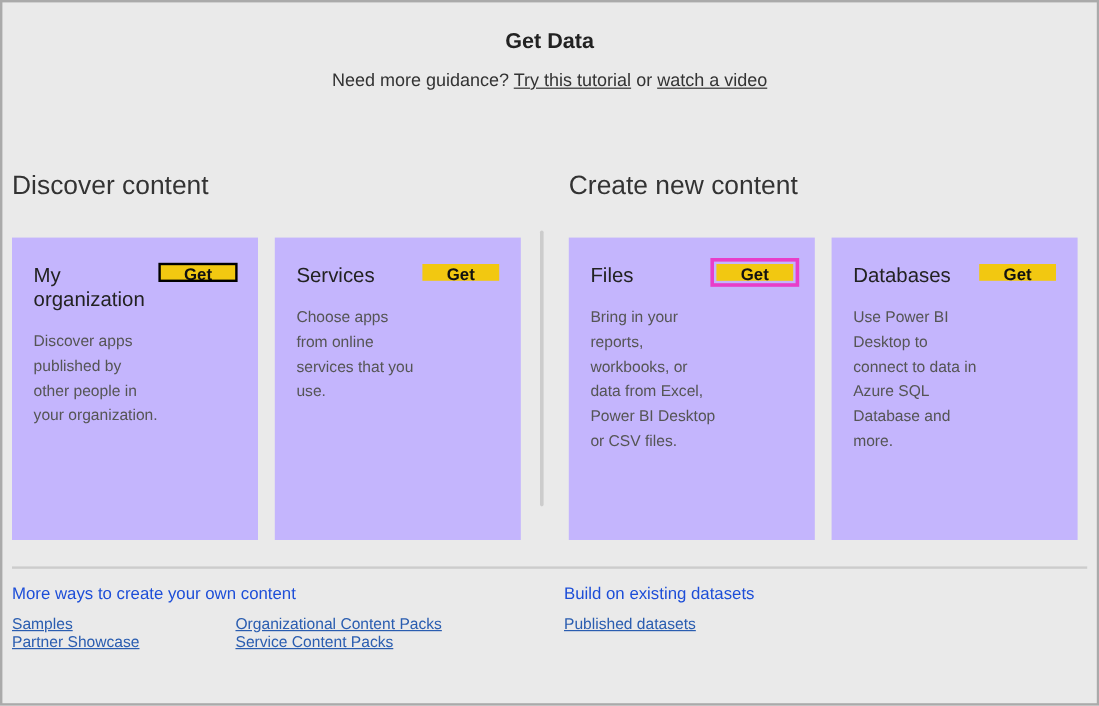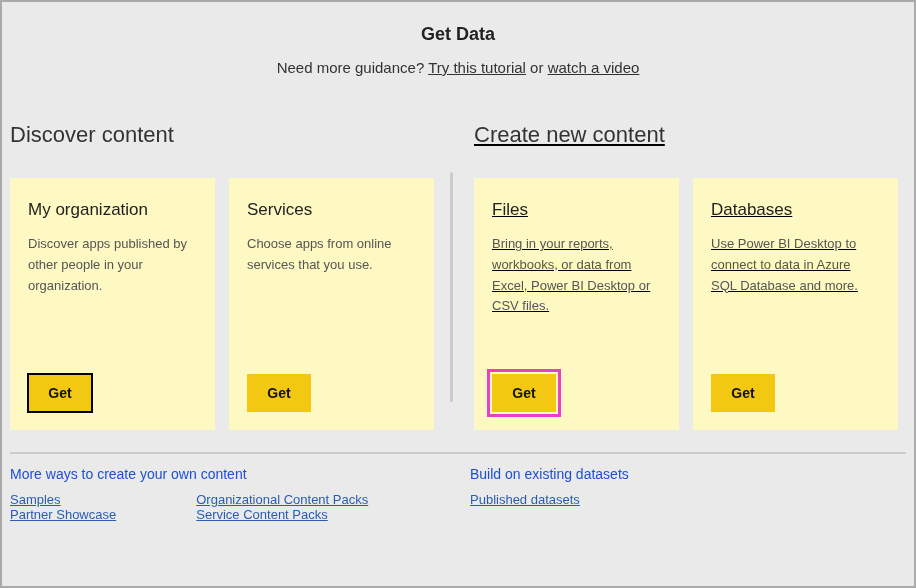--- a/index.html
+++ b/index.html
@@ -24,28 +24,28 @@
       margin-top: 14px;
       font-size: 15px;
       color: #333;
     }
     .subtitle a {
       color: #333;
     }
     .sections {
       display: flex;
       padding: 0 8px;
-      margin-top: 28px;
+      margin-top: 48px;
     }
     .section {
       flex: 1;
       padding: 0 0 0 0;
     }
     .section-left { padding-right: 8px; }
-    .section-right { padding-left: 24px; position: relative; text-decoration: underline; }
+    .section-right { padding-left: 24px; position: relative; }
     .divider {
       position: absolute;
       left: 0;
       top: 50px;
       width: 3px;
       height: 230px;
       background: #ccc;
       border-radius: 2px;
     }
     .section-title {
@@ -53,44 +53,44 @@
       font-weight: 400;
       color: #333;
       margin-bottom: 30px;
       margin-top: 0;
     }
     .cards {
       display: flex;
       gap: 14px;
     }
     .card {
-      background: #fef9c3;
+      background: #c4b5fd;
       width: 205px;
       height: 252px;
       padding: 22px 18px 18px 18px;
       display: flex;
-      flex-direction: column;
+      flex-direction: row;
       justify-content: space-between;
     }
     .card-top {}
     .card-title {
       font-size: 17px;
       font-weight: 400;
       color: #222;
       margin-bottom: 14px;
     }
     .card-desc {
       font-size: 13px;
       color: #555;
       line-height: 1.6;
     }
     .get-btn {
       display: inline-block;
       width: 64px;
-      height: 38px;
+      height: 14px;
       background: #f2c811;
       border: none;
       font-size: 14px;
       font-weight: 600;
       color: #111;
       cursor: pointer;
     }
     .get-btn.selected {
       outline: 2px solid #000;
       outline-offset: -1px;

